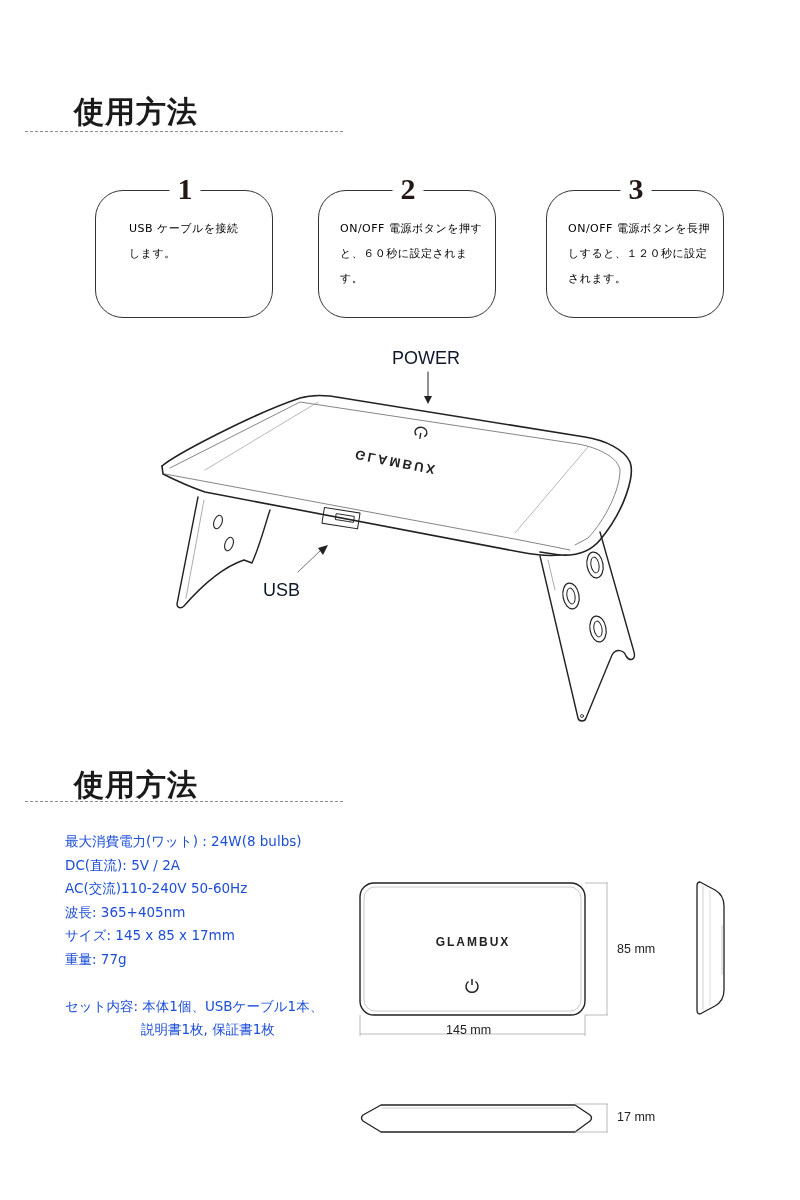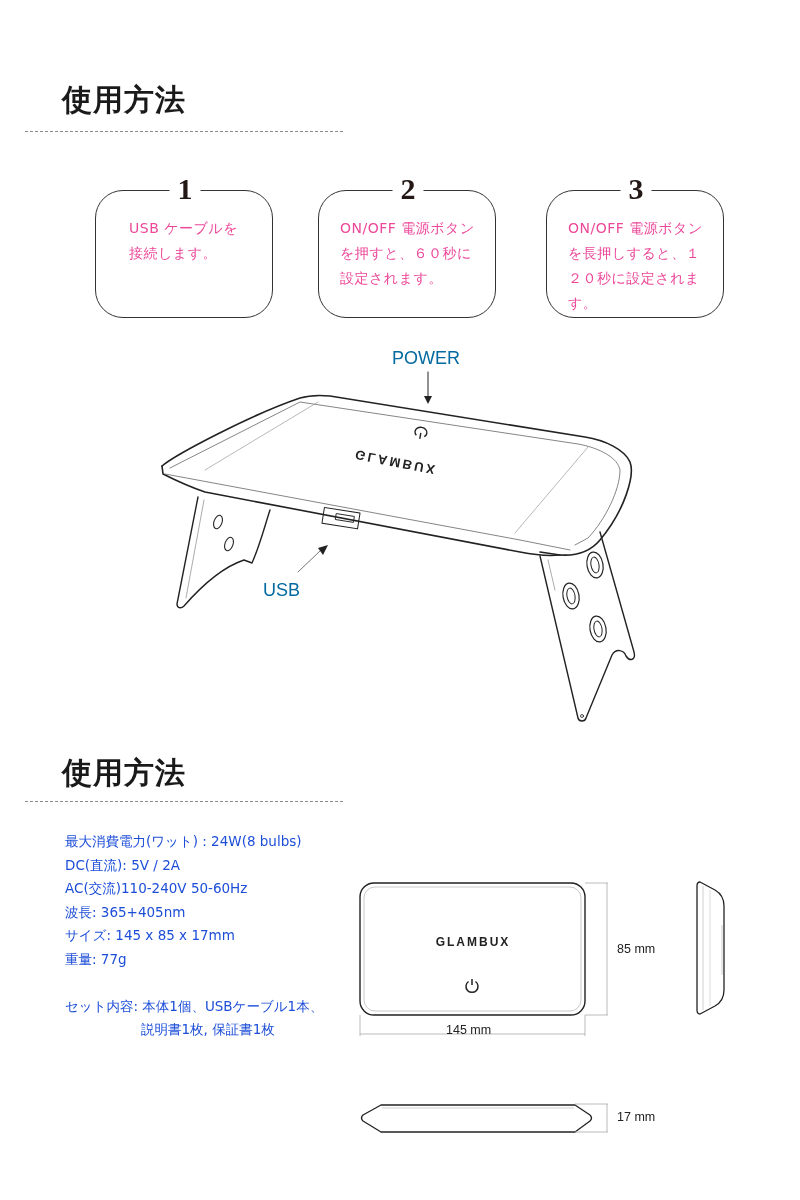--- a/index.html
+++ b/index.html
@@ -1,30 +1,30 @@
 <!DOCTYPE html>
 <html><head>
   <meta charset="utf-8">
   <style>
     html, body { margin: 0; padding: 0; background: #ffffff; }
     body { width: 800px; height: 1200px; position: relative; overflow: hidden;
            font-family: "DejaVu Sans", sans-serif; color: #231815; }
     .section-title { position: absolute; left: 62px; font-size: 30px; font-weight: bold;
-                     letter-spacing: 1px; color: #1a1a1a; margin: 0; }
+                     letter-spacing: 1px; color: #1a1a1a; margin: 12px; }
     .dash-rule { position: absolute; left: 25px; width: 318px; height: 0;
                  border-top: 1px dashed #8a8a8a; }
     .step { position: absolute; width: 180px; height: 140px; }
     .step-box { position: absolute; left: 0; top: 12px; width: 178px; height: 128px;
                 border: 1.4px solid #333; border-radius: 28px; box-sizing: border-box; }
     .step-num { position: absolute; left: 50%; top: -6px; transform: translateX(-50%);
                 background: #fff; padding: 0 8px; font-family: "Liberation Serif", serif;
                 font-weight: bold; font-size: 30px; line-height: 34px; color: #231815; }
-    .step-text { position: absolute; left: 34px; top: 38px; width: 128px; font-size: 14px;
-                 line-height: 25px; color: #ec4899; letter-spacing: 0.5px; }
-    .label { position: absolute; font-family: "Liberation Sans", sans-serif; font-size: 18px; color: #0369a1; }
+    .step-text { position: absolute; left: 34px; top: 38px; width: 128px; font-size: 11px;
+                 line-height: 25px; color: #000000; letter-spacing: 0.5px; }
+    .label { position: absolute; font-family: "Liberation Sans", sans-serif; font-size: 18px; color: #0f172a; }
     .specs { position: absolute; left: 65px; top: 830px; font-size: 13.5px; line-height: 23.5px;
              color: #1d4ed8; }
     .specs div { white-space: nowrap; }
     .specs .gap { height: 23.5px; }
     .dim { position: absolute; font-family: "Liberation Sans", sans-serif; font-size: 12.5px; color: #222; }
     svg { position: absolute; overflow: visible; }
   </style>
 </head>
 <body>
 

